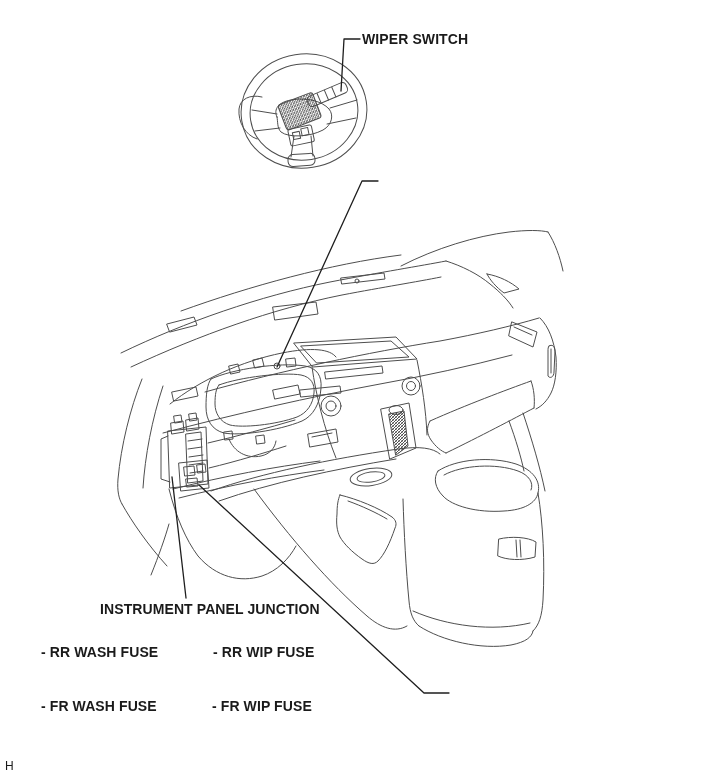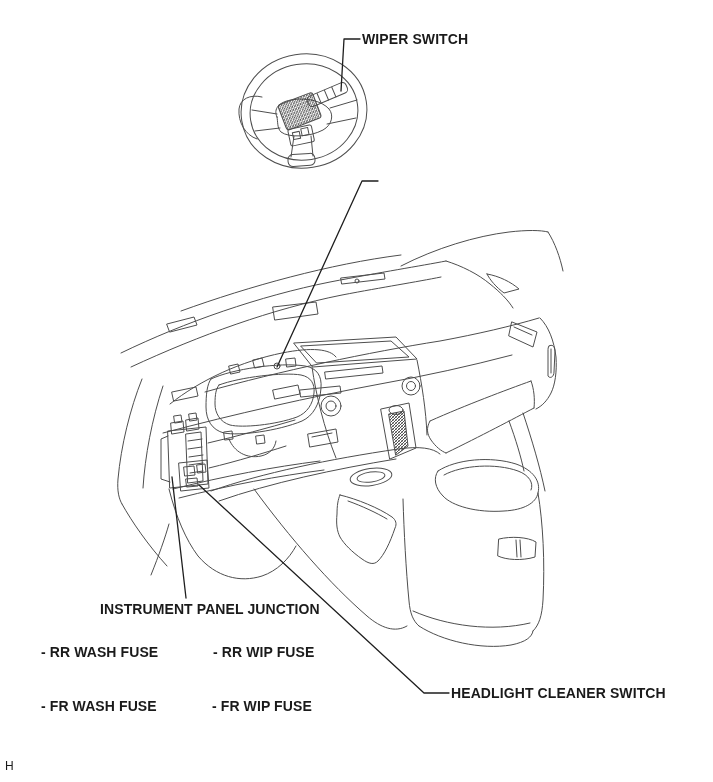--- a/index.html
+++ b/index.html
@@ -153,21 +153,20 @@
 
   <div class="lbl two" style="left:362px;top:31px;">
     <div>WIPER SWITCH</div>
   </div>
 
 
   <div class="lbl two" style="left:64px;top:601px;margin-left:36px;">
     <div>INSTRUMENT PANEL JUNCTION</div>
   </div>
 
-  <div class="lbl" style="left:451px;top:685px;">HEADLIGHT CLEANER SWITCH</div>
 
   <span class="lbl" style="left:41px;top:644px;">- RR WASH FUSE</span>
   <span class="lbl" style="left:213px;top:644px;">- RR WIP FUSE</span>
   <span class="lbl" style="left:41px;top:698px;">- FR WASH FUSE</span>
   <span class="lbl" style="left:212px;top:698px;">- FR WIP FUSE</span>
 
   <span class="marker" style="left:5px;top:759px;">H</span>
 </div>
 
 </body></html>

